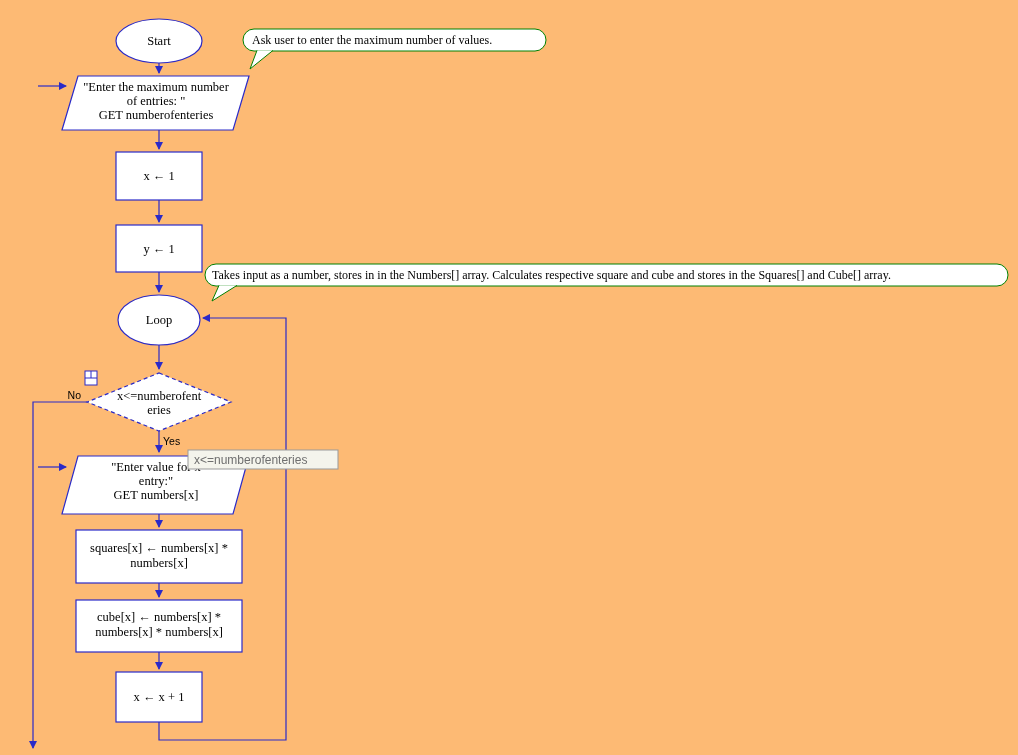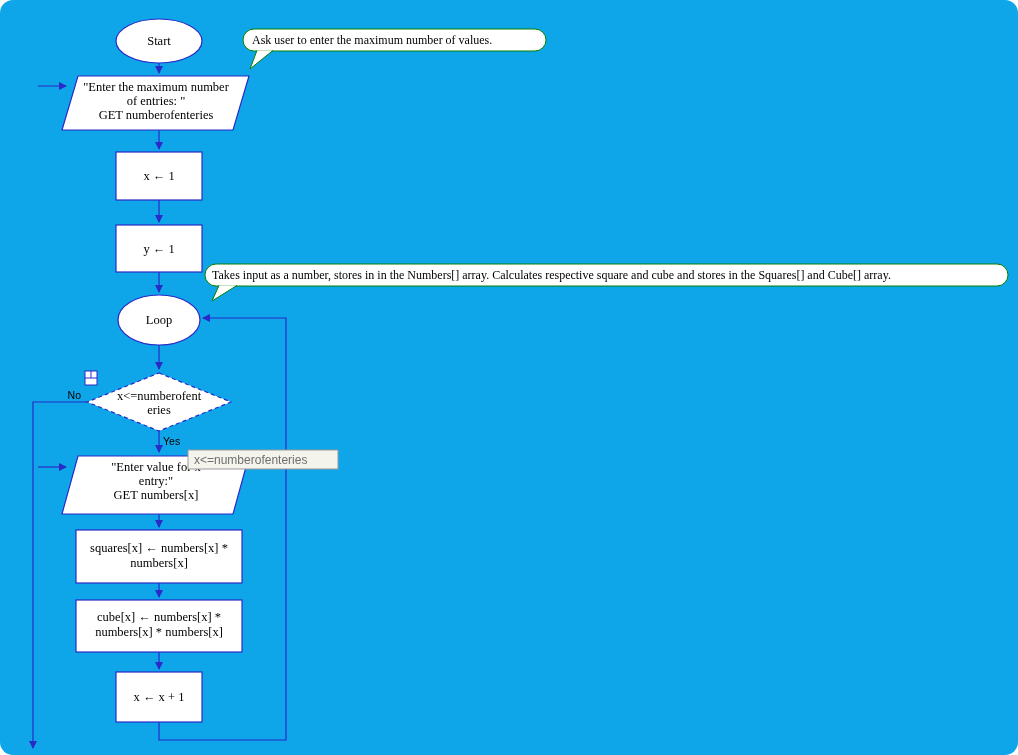--- a/index.html
+++ b/index.html
@@ -4,23 +4,22 @@
 <style>
   html, body {
     margin: 0;
     padding: 0;
     background: #ffffff;
   }
   .canvas {
     position: relative;
     width: 1018px;
     height: 755px;
-    background: #0ea5e9;
+    background: #fdba74;
     overflow: hidden;
-    border-radius: 13px;
   }
   svg { display: block; }
 
   .shape {
     fill: #ffffff;
     stroke: #2a2ac8;
     stroke-width: 1.2;
   }
   .dashed { stroke-dasharray: 4 3; }
   .conn {

